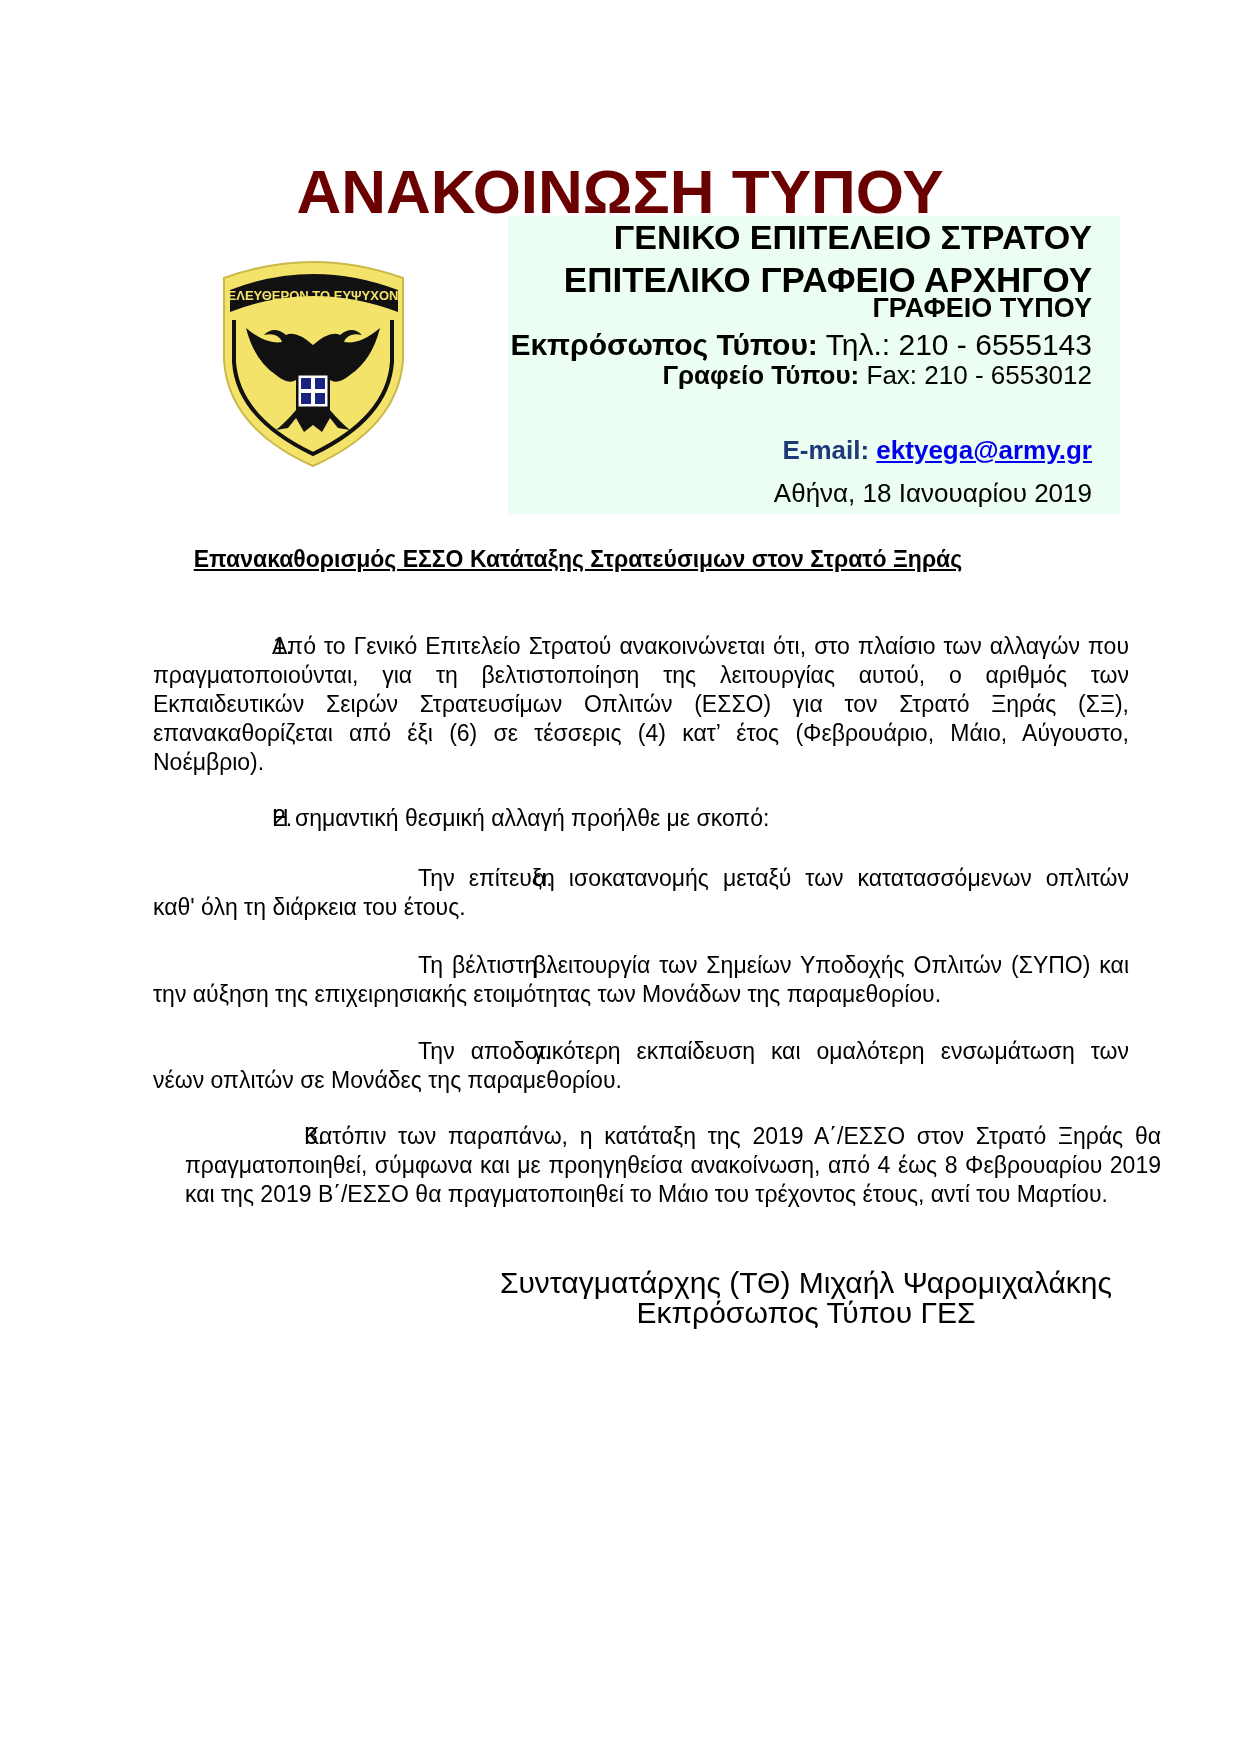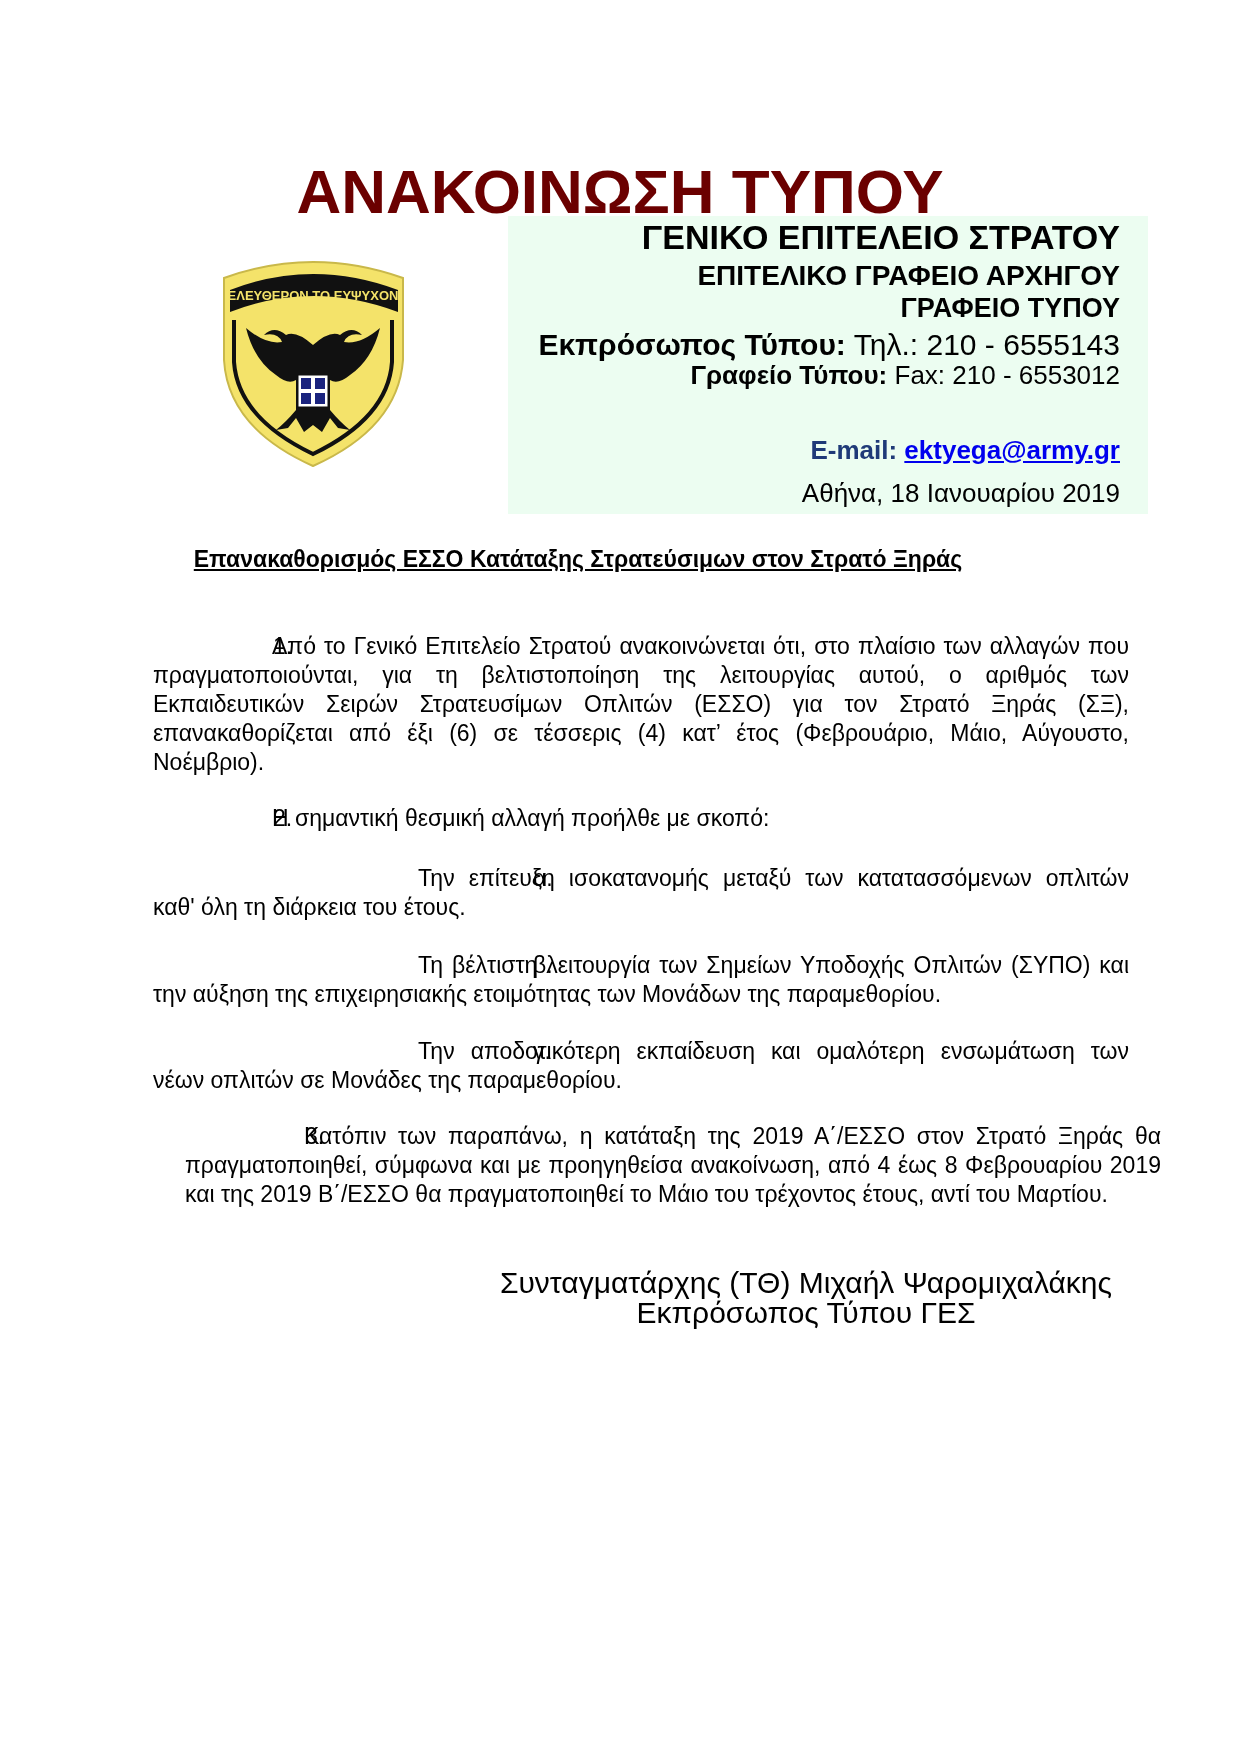--- a/index.html
+++ b/index.html
@@ -2,24 +2,24 @@
 <html><head>
 <meta charset="utf-8">
 <style>
   html, body { margin: 0; padding: 0; background: #ffffff; }
   body { width: 1240px; height: 1754px; position: relative; overflow: hidden;
          font-family: "Liberation Sans", sans-serif; color: #000; }
   .title { position: absolute; left: 0; width: 1240px; top: 128px; text-align: center;
            font-size: 62px; font-weight: bold; color: #6b0000; letter-spacing: 0px; margin-top: 28px; }
   .logo { position: absolute; left: 216px; top: 250px; width: 195px; height: 220px; }
   .header-box { position: absolute; left: 508px; top: 216px; width: 612px; height: 298px;
-                background: #ecfdf1; padding-left: 28px; }
+                background: #ecfdf1; }
   .hb-line { position: absolute; right: 28px; white-space: nowrap; text-align: right; }
   .l1 { top: 2px; font-size: 34px; font-weight: bold; }
-  .l2 { top: 44px; font-size: 28px; font-weight: bold; }
+  .l2 { top: 44px; font-size: 35px; font-weight: bold; }
   .l3 { top: 77px; font-size: 27px; font-weight: bold; }
   .l4 { top: 112px; font-size: 30px; }
   .l5 { top: 144px; font-size: 26px; }
   .l6 { top: 175px; font-size: 26px; font-weight: bold; color: #1f3a78; margin-top: 44px; }
   .l7 { top: 229px; font-size: 26px; font-weight: bold; }
   .l8 { top: 262px; font-size: 26px; }
   .b { font-weight: bold; }
   .email-link { color: #0000ee; text-decoration: underline; }
   .subject { position: absolute; left: 0; width: 1156px; top: 546px; text-align: center;
              font-size: 23px; font-weight: bold; text-decoration: underline; }

